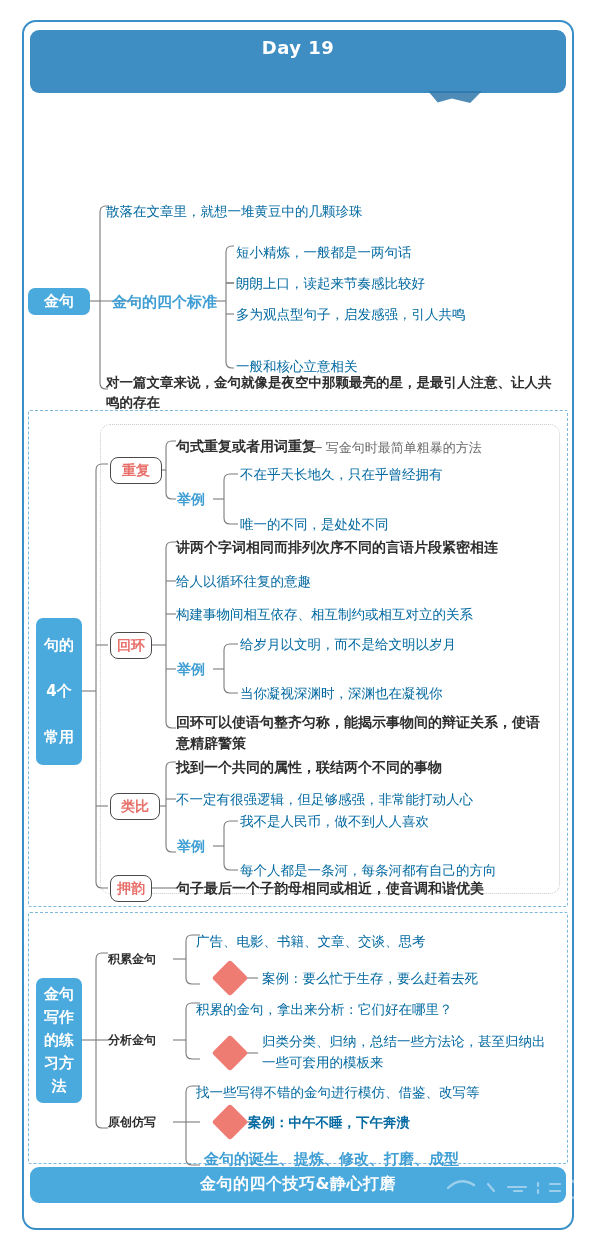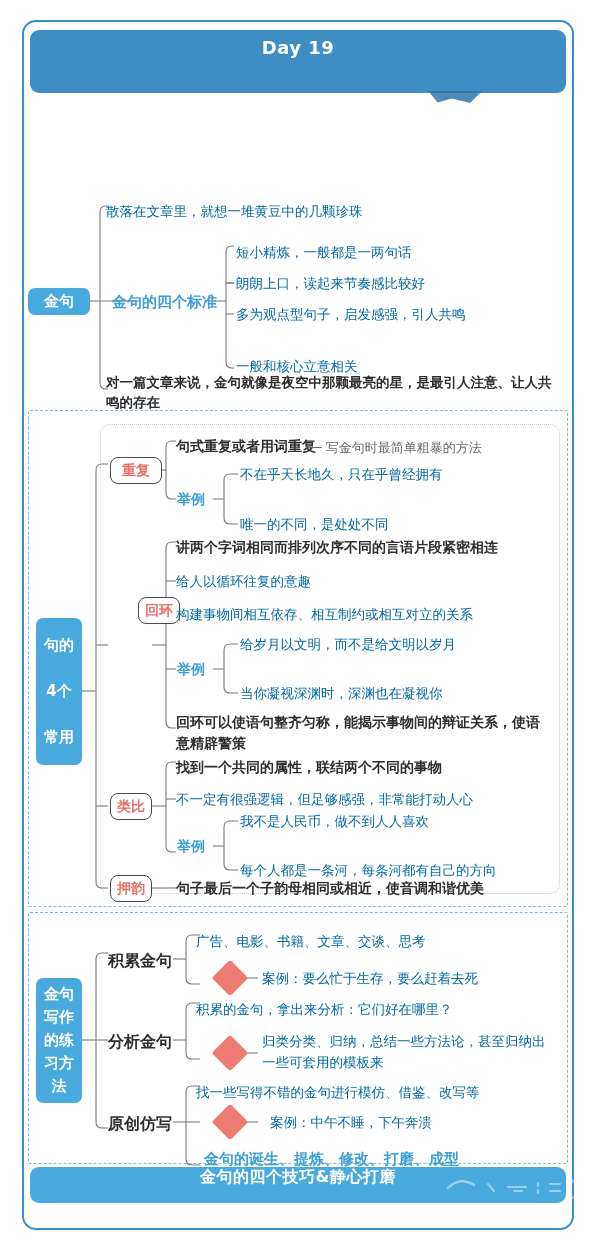--- a/index.html
+++ b/index.html
@@ -22,21 +22,21 @@
   }
   .banner-top{left:30px;top:30px;width:536px;height:63px;padding-top:6px;}
   .b-day{font-size:18px;font-weight:bold;letter-spacing:.5px;line-height:24px;}
   .b-sub{font-size:18px;font-weight:bold;line-height:26px;letter-spacing:.5px;}
   .tail{
     position:absolute;left:428px;top:91px;width:54px;height:12px;
     background:#2f77aa;
     clip-path:polygon(0% 0%,100% 0%,78% 100%,44% 62%,18% 96%);
     opacity:.85;
   }
-  .banner-bot{left:30px;top:1167px;width:536px;height:36px;background:#4aa9dd;}
+  .banner-bot{left:30px;top:1167px;width:536px;height:36px;padding-top:7px;background:#4aa9dd;}
   .b-foot{font-size:16px;font-weight:bold;letter-spacing:.5px;}
   .wmark{
     position:absolute;right:10px;top:1172px;width:150px;height:28px;
     opacity:.45;pointer-events:none;
   }
   
   .dashbox{
     position:absolute;border:1px dashed #7fb8dd;box-sizing:border-box;border-radius:2px;
   }
   .dashbox.g1{left:28px;top:410px;width:540px;height:497px;}
@@ -64,21 +64,21 @@
   
   .leaf{
     position:absolute;font-size:13.5px;color:#0369a1;line-height:19px;
     white-space:nowrap;
   }
   .leaf.wrap{white-space:normal;}
   .leaf.bold{font-weight:bold;color:#2e2e2e;}
   .leaf.blue{color:#3f9ed4;font-weight:bold;}
   .leaf.thin{color:#6a6a6a;}
   .branchlbl{
-    position:absolute;font-size:16px;font-weight:bold;color:#2e2e2e;white-space:nowrap;
+    position:absolute;font-size:12px;font-weight:bold;color:#2e2e2e;white-space:nowrap;
   }
   
   svg.wires{position:absolute;left:0;top:0;width:600px;height:1247px;pointer-events:none;}
   svg.wires path{fill:none;stroke:#7a7a7a;stroke-width:1.1;}
   
   .diamond{
     position:absolute;width:26px;height:26px;background:#ef7c72;
     transform:rotate(45deg);border-radius:3px;
   }
 </style>
@@ -203,32 +203,32 @@
 
 <div class="tagbox" style="left:110px;top:457px;width:52px;height:27px;">
   <span>重复</span>
 </div>
 <div class="leaf bold" style="left:176px;top:437px;font-size:14px;">句式重复或者用词重复</div>
 <div class="leaf thin" style="left:306px;top:438px;font-size:13px;">── 写金句时最简单粗暴的方法</div>
 <div class="leaf blue" style="left:177px;top:490px;font-size:14px;">举例</div>
 <div class="leaf" style="left:240px;top:465px;font-family:Liberation Serif, serif;">不在乎天长地久，只在乎曾经拥有</div>
 <div class="leaf" style="left:240px;top:515px;">唯一的不同，是处处不同</div>
 
-<div class="tagbox" style="left:110px;top:597px;width:42px;height:27px;margin-left:28px;">
+<div class="tagbox" style="left:110px;top:632px;width:42px;height:27px;">
   <span>回环</span>
 </div>
 <div class="leaf bold" style="left:176px;top:538px;font-size:14px;">讲两个字词相同而排列次序不同的言语片段紧密相连</div>
 <div class="leaf" style="left:176px;top:572px;">给人以循环往复的意趣</div>
 <div class="leaf" style="left:176px;top:605px;">构建事物间相互依存、相互制约或相互对立的关系</div>
 <div class="leaf blue" style="left:177px;top:660px;font-size:14px;">举例</div>
 <div class="leaf" style="left:240px;top:635px;">给岁月以文明，而不是给文明以岁月</div>
 <div class="leaf" style="left:240px;top:684px;">当你凝视深渊时，深渊也在凝视你</div>
 <div class="leaf wrap bold" style="left:176px;top:712px;width:372px;font-size:14px;line-height:21px;">回环可以使语句整齐匀称，能揭示事物间的辩证关系，使语意精辟警策</div>
 
-<div class="tagbox" style="left:110px;top:793px;width:42px;height:27px;">
+<div class="tagbox" style="left:110px;top:793px;width:50px;height:27px;">
   <span>类比</span>
 </div>
 <div class="leaf bold" style="left:176px;top:758px;font-size:14px;">找到一个共同的属性，联结两个不同的事物</div>
 <div class="leaf" style="left:176px;top:790px;">不一定有很强逻辑，但足够感强，非常能打动人心</div>
 <div class="leaf blue" style="left:177px;top:837px;font-size:14px;">举例</div>
 <div class="leaf" style="left:240px;top:812px;">我不是人民币，做不到人人喜欢</div>
 <div class="leaf" style="left:240px;top:861px;">每个人都是一条河，每条河都有自己的方向</div>
 
 <div class="tagbox" style="left:110px;top:875px;width:42px;height:27px;text-align:center;">
   <span>押韵</span>
@@ -250,21 +250,21 @@
 <div class="leaf" style="left:262px;top:969px;">案例：要么忙于生存，要么赶着去死</div>
 
 <div class="branchlbl" style="left:108px;top:1032px;">分析金句</div>
 <div class="leaf" style="left:196px;top:1000px;">积累的金句，拿出来分析：它们好在哪里？</div>
 <div class="diamond" style="left:217px;top:1040px;"></div>
 <div class="leaf wrap" style="left:262px;top:1031px;width:290px;line-height:21px;">归类分类、归纳，总结一些方法论，甚至归纳出一些可套用的模板来</div>
 
 <div class="branchlbl" style="left:108px;top:1114px;">原创仿写</div>
 <div class="leaf" style="left:196px;top:1083px;">找一些写得不错的金句进行模仿、借鉴、改写等</div>
 <div class="diamond" style="left:217px;top:1109px;"></div>
-<div class="leaf" style="left:270px;top:1113px;">案例：中午不睡，下午奔溃</div>
+<div class="leaf" style="left:248px;top:1113px;font-weight:bold;">案例：中午不睡，下午奔溃</div>
 <div class="leaf blue" style="left:204px;top:1150px;font-size:15px;">金句的诞生、提炼、修改、打磨、成型</div>
 
 <div class="banner banner-bot">
   <div class="b-foot">金句的四个技巧&amp;静心打磨</div>
 </div>
 <svg class="wmark" viewBox="0 0 150 28">
   <path d="M8 16 q12 -12 26 -3" stroke="#ffffff" stroke-width="2.4" fill="none" stroke-linecap="round"></path>
   <path d="M48 12 l6 7" stroke="#ffffff" stroke-width="2.2" stroke-linecap="round"></path>
   <path d="M68 15 h18 M74 19 h8" stroke="#ffffff" stroke-width="2.2" stroke-linecap="round"></path>
   <path d="M98 11 v3 M98 18 v3" stroke="#ffffff" stroke-width="2.2" stroke-linecap="round"></path>

